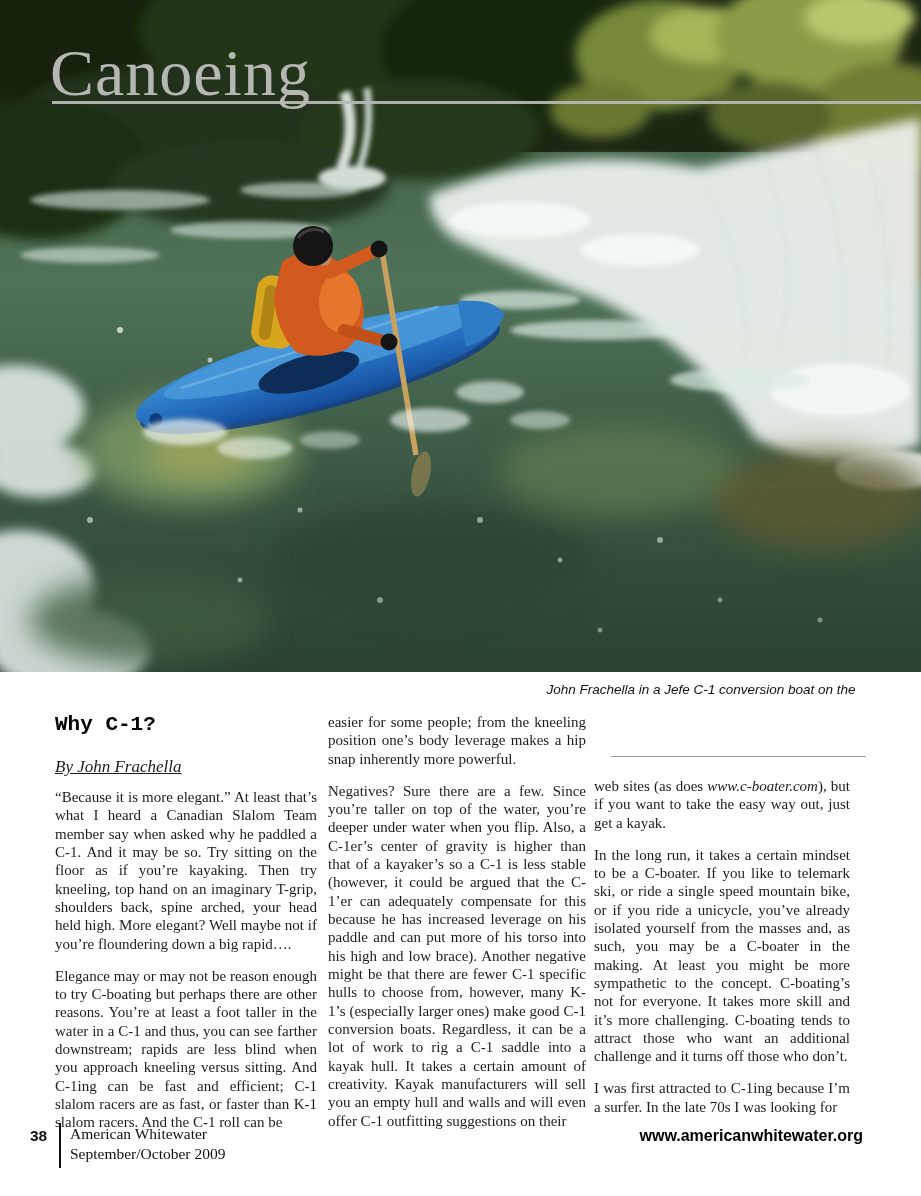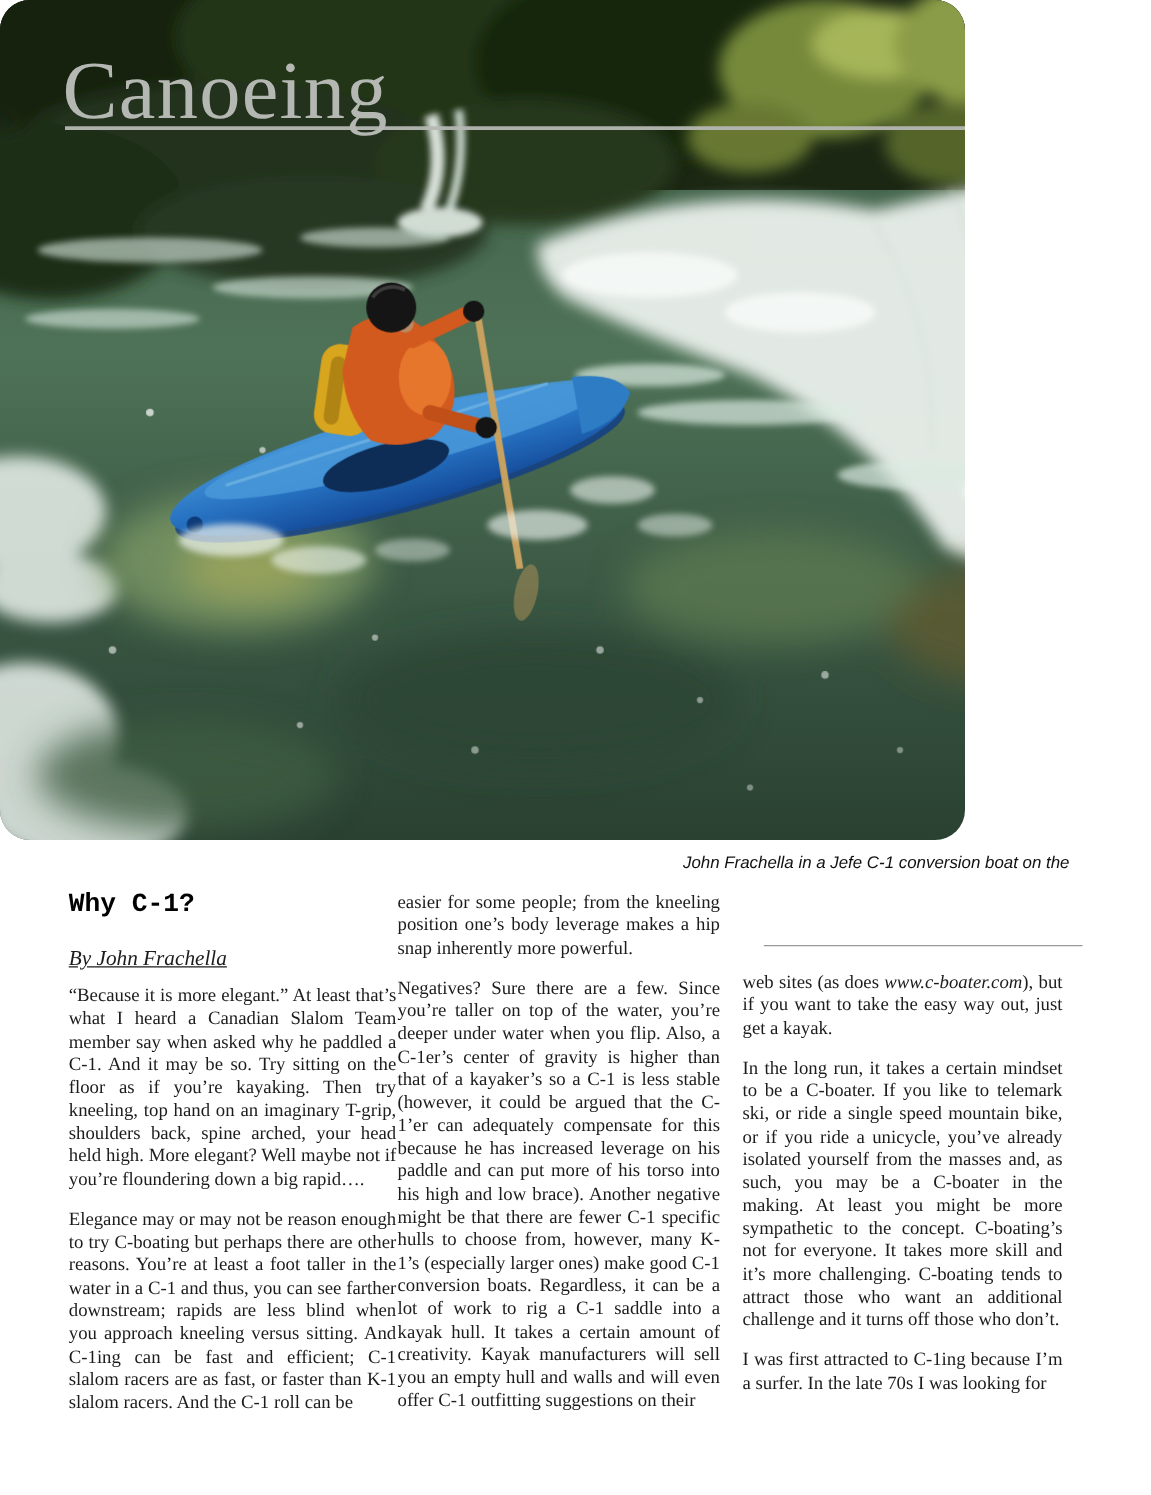--- a/index.html
+++ b/index.html
@@ -2,40 +2,40 @@
 <html><head>
 <meta charset="utf-8">
 <style>
   html,body{margin:0;padding:0;background:#e8e8e8;}
   .page{
     position:relative;width:921px;height:1196px;margin:0 auto;
     background:#ffffff;overflow:hidden;
     font-family:"Liberation Serif",serif;color:#191919;
   }
   
-  .photo{position:absolute;left:0;top:0;width:772px;height:672px;overflow:hidden;border-radius:24px;}
+  .photo{position:absolute;left:0;top:0;width:921px;height:672px;overflow:hidden;}
   .photo svg{display:block;}
   .section-title{
     position:absolute;left:50px;top:40px;margin:0;
     font-family:"Liberation Serif",serif;font-weight:400;
     font-size:66px;line-height:1;letter-spacing:1px;color:#b5b7b3;
   }
   .title-rule{position:absolute;left:52px;top:101px;right:0;height:3px;background:#b5b7b3;opacity:.95;}
   
   .caption{
     position:absolute;right:55px;top:682px;width:330px;text-align:center;
     font-family:"Liberation Sans",sans-serif;
   }
   .cap-line{margin:0;font-style:italic;font-size:13.5px;line-height:16px;color:#111;}
   .credit{margin:11px 0 0 0;font-weight:bold;font-size:12.5px;color:#111;}
   .caption-rule{position:absolute;left:611px;top:756px;width:255px;height:1px;background:#9a9a9a;border:0;margin:0;}
   
   .col{position:absolute;}
   .col1{left:55px;top:712px;width:262px;}
-  .col2{left:318px;top:713px;width:258px;}
+  .col2{left:328px;top:713px;width:258px;}
   .col3{left:594px;top:777px;width:256px;}
   .article-title{
     margin:0;font-family:Liberation Mono, monospace;font-weight:bold;
     font-size:21px;line-height:26px;color:#000;
   }
   .byline{margin:20px 0 13px 0;font-style:italic;font-size:17px;line-height:17px;color:#1c1c1c;text-decoration:underline;}
   .paras p{
     margin:0 0 13.5px 0;font-size:15px;line-height:18.35px;
     text-align:justify;color:#1c1c1c;
   }
@@ -242,14 +242,23 @@
       </div>
   </div>
   <div class="col col3">
     <div class="paras">
         <p>web sites (as does <i>www.c-boater.com</i>), but if you want to take the easy way out, just get a kayak.</p>
         <p>In the long run, it takes a certain mindset to be a C-boater. If you like to telemark ski, or ride a single speed mountain bike, or if you ride a unicycle, you’ve already isolated yourself from the masses and, as such, you may be a C-boater in the making. At least you might be more sympathetic to the concept. C-boating’s not for everyone. It takes more skill and it’s more challenging. C-boating tends to attract those who want an additional challenge and it turns off those who don’t.</p>
         <p>I was first attracted to C-1ing because I’m a surfer. In the late 70s I was looking for</p>
       </div>
   </div>
 
+  <div class="footer">
+    <span class="page-number">38</span>
+    <span class="footer-bar"></span>
+    <div class="mag-info">
+      <div>American Whitewater</div>
+      <div>September/October 2009</div>
+    </div>
+    <div class="website">www.americanwhitewater.org</div>
+  </div>
 
 </div>
 
 </body></html>

